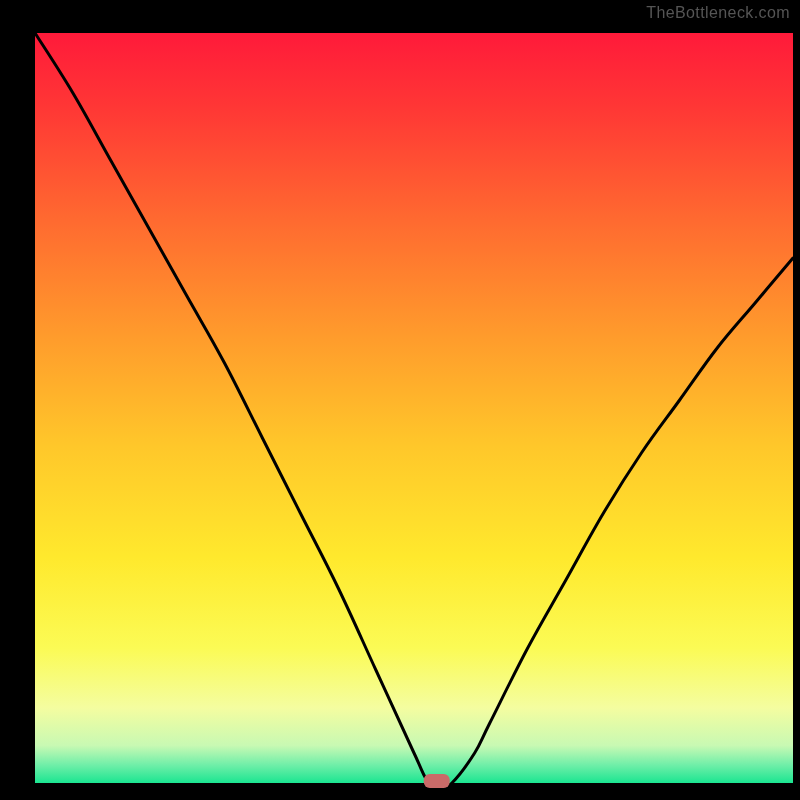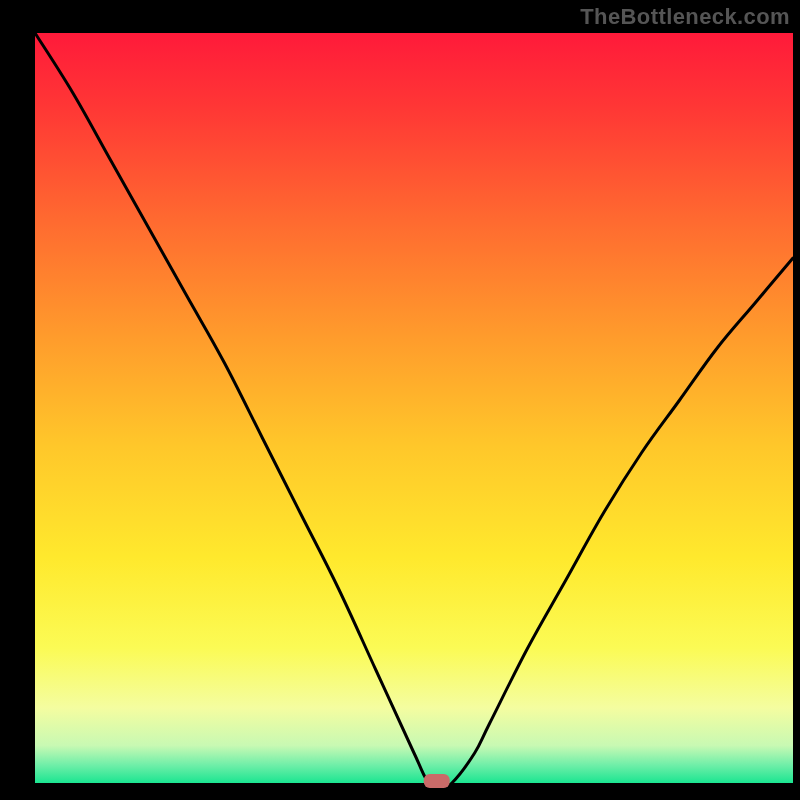--- a/index.html
+++ b/index.html
@@ -15,22 +15,22 @@
     position: relative;
     width: 800px;
     height: 800px;
     background: #000;
   }
   .watermark {
     position: absolute;
     top: 4px;
     right: 10px;
     color: #555;
-    font-size: 22px;
-    font-weight: 700;
+    font-size: 16px;
+    font-weight: 400;
     letter-spacing: 0.4px;
     z-index: 5;
     pointer-events: none;
   }
   svg {
     position: absolute;
     top: 0;
     left: 0;
   }
 </style>

